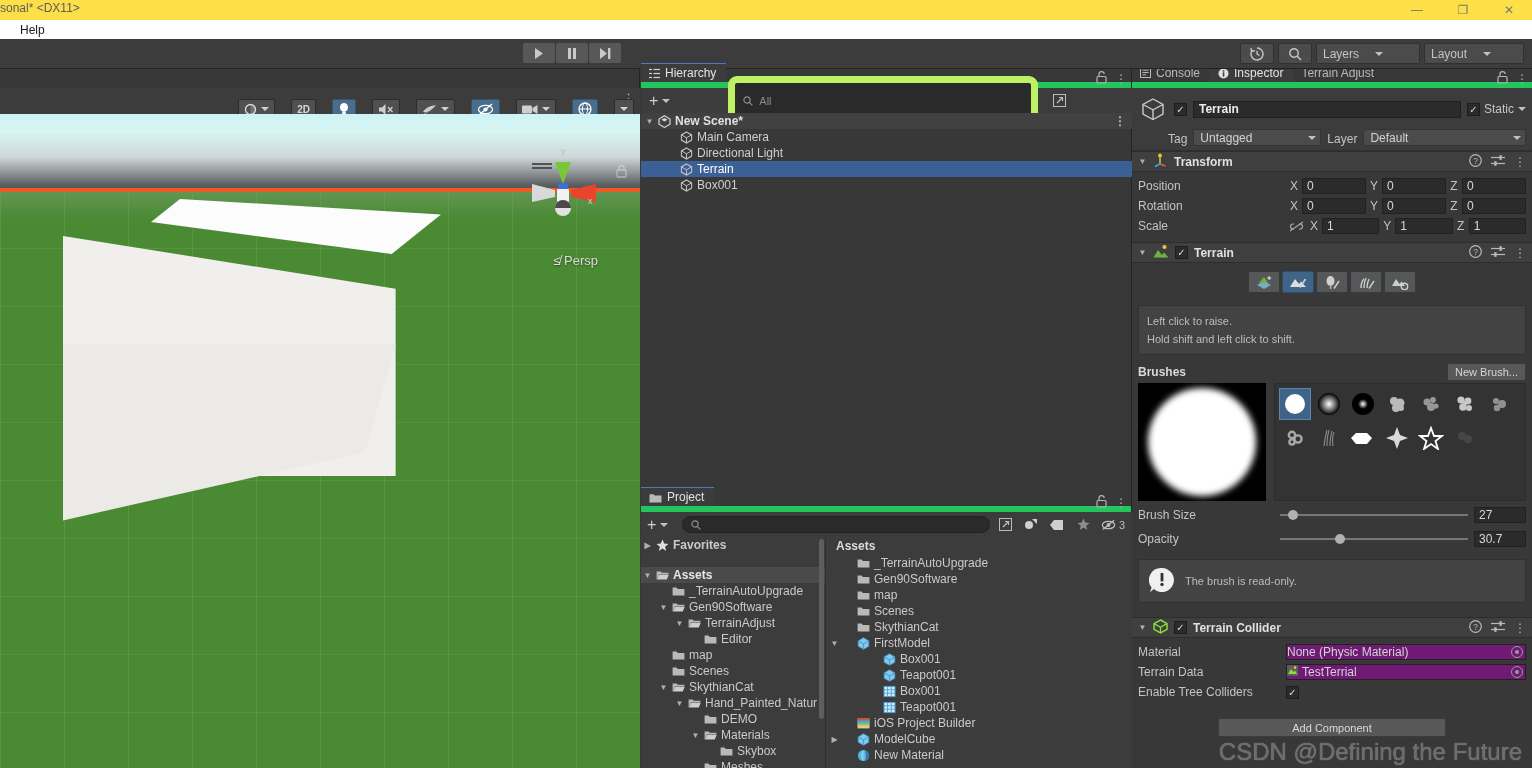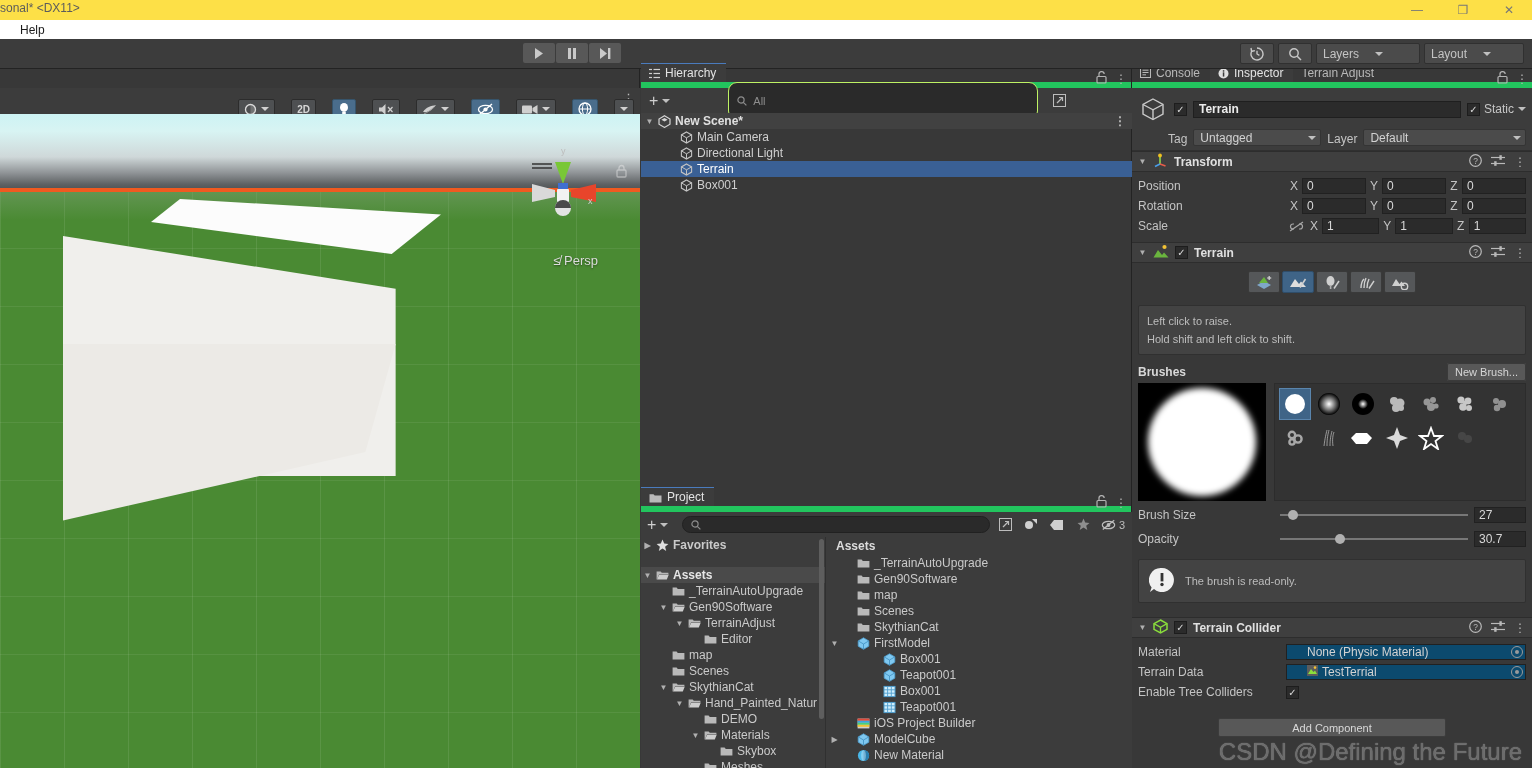--- a/index.html
+++ b/index.html
@@ -153,21 +153,21 @@
   }
   .hier-toolbar {
     position: absolute; left: 0; top: 19px; width: 491px; height: 25px;
     background: #3c3c3c; display: flex; align-items: center; padding: 0 6px; gap: 6px;
   }
   .plus-drop {
     display: flex; align-items: center; gap: 4px; color: #d0d0d0; font-size: 16px; line-height: 1;
     padding: 0 2px;
   }
   .search-box {
-    flex: 1; height: 17px; background: #2a2a2a; border: 1px solid #bef264; border-radius: 9px;
+    flex: 1; height: 17px; background: #2a2a2a; border: 7px solid #bef264; border-radius: 9px;
     display: flex; align-items: center; padding: 18px 8px; gap: 6px; color: #8d8d8d; font-size: 11px;
     margin-left: 50px; margin-right: 6px; max-width: 310px;
   }
   .hier-list { position: absolute; left: 0; top: 44px; width: 491px; bottom: 0; }
   .hrow {
     height: 16px; display: flex; align-items: center; gap: 4px;
     font-size: 12px; color: #cfcfcf; padding-left: 4px; position: relative;
   }
   .hrow.scene-root { background: #414141; font-weight: bold; color: #e0e0e0; }
   .hrow.selected { background: #3a6095; color: #ffffff; }
@@ -277,22 +277,22 @@
   }
   .slider-val {
     width: 52px; height: 16px; background: #2b2b2b; border: 1px solid #212121;
     display: flex; align-items: center; padding: 0 4px; color: #d8d8d8; font-size: 12px;
   }
   .warnbox {
     display: flex; align-items: center; gap: 10px; background: #434343; border: 1px solid #303030;
     border-radius: 2px; padding: 7px 10px; margin-top: 10px; color: #bdbdbd; font-size: 11px;
   }
   .objfield {
-    flex: 1; height: 16px; background: #0c4a6e; border: 1px solid #212121;
-    display: flex; align-items: center; padding: 0 20px; gap: 4px; color: #d2d2d2; font-size: 12px;
+    flex: 1; height: 16px; background: #701a75; border: 1px solid #212121;
+    display: flex; align-items: center; padding: 0 0; gap: 4px; color: #d2d2d2; font-size: 12px;
     position: relative;
   }
   .objfield .target {
     position: absolute; right: 2px; top: 50%; transform: translateY(-50%);
     width: 12px; height: 12px; border-radius: 50%; border: 1px solid #9a9a9a;
     display: flex; align-items: center; justify-content: center;
   }
   .objfield .target i { width: 4px; height: 4px; border-radius: 50%; background: #9a9a9a; display: block; }
   .add-comp-wrap { display: flex; justify-content: center; padding-top: 10px; }
   .add-comp {

